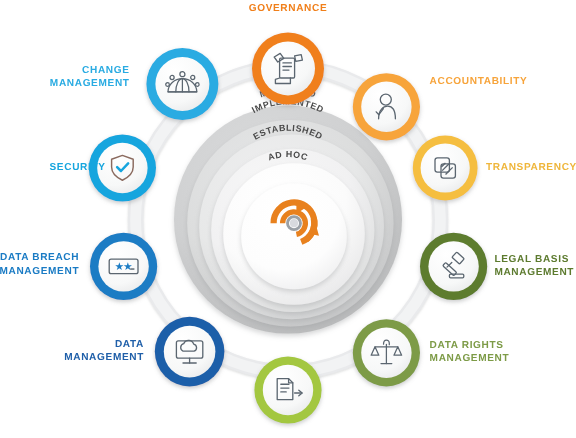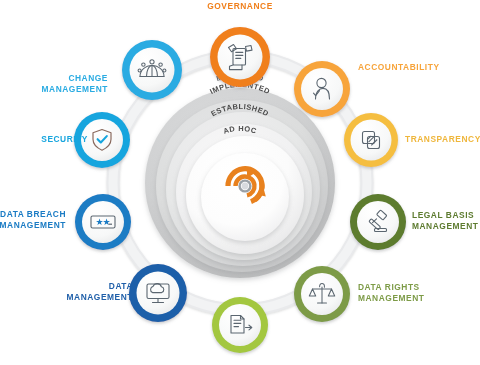--- a/index.html
+++ b/index.html
@@ -264,24 +264,24 @@
 
   <div class="node-label lbl-r" style="left:405px;top:134px;width:78px;color:#EFB63B;">TRANSPARENCY</div>
 
   <div class="node-label lbl-r" style="left:412px;top:210px;width:70px;color:#5D7B2F;">LEGAL BASIS
 MANAGEMENT</div>
 
   <div class="node-label lbl-r" style="left:358px;top:282px;width:86px;color:#7D9B47;">DATA RIGHTS
 MANAGEMENT</div>
 
 
-  <div class="node-label lbl-l" style="left:33px;top:281px;width:100px;color:#1F5FA9;">DATA
+  <div class="node-label lbl-l" style="left:20px;top:281px;width:100px;color:#1F5FA9;">DATA
 MANAGEMENT</div>
 
   <div class="node-label lbl-l" style="left:-2px;top:209px;width:68px;color:#1A7BC4;">DATA BREACH
 MANAGEMENT</div>
 
   <div class="node-label lbl-l" style="left:0px;top:134px;width:68px;color:#16A5DE;margin-left:20px;">SECURITY</div>
 
-  <div class="node-label lbl-l" style="left:8px;top:53px;width:100px;color:#29ABE2;margin-top:20px;">CHANGE
+  <div class="node-label lbl-l" style="left:8px;top:53px;width:100px;color:#29ABE2;">CHANGE
 MANAGEMENT</div>
 
 </div>
 
 </body></html>

